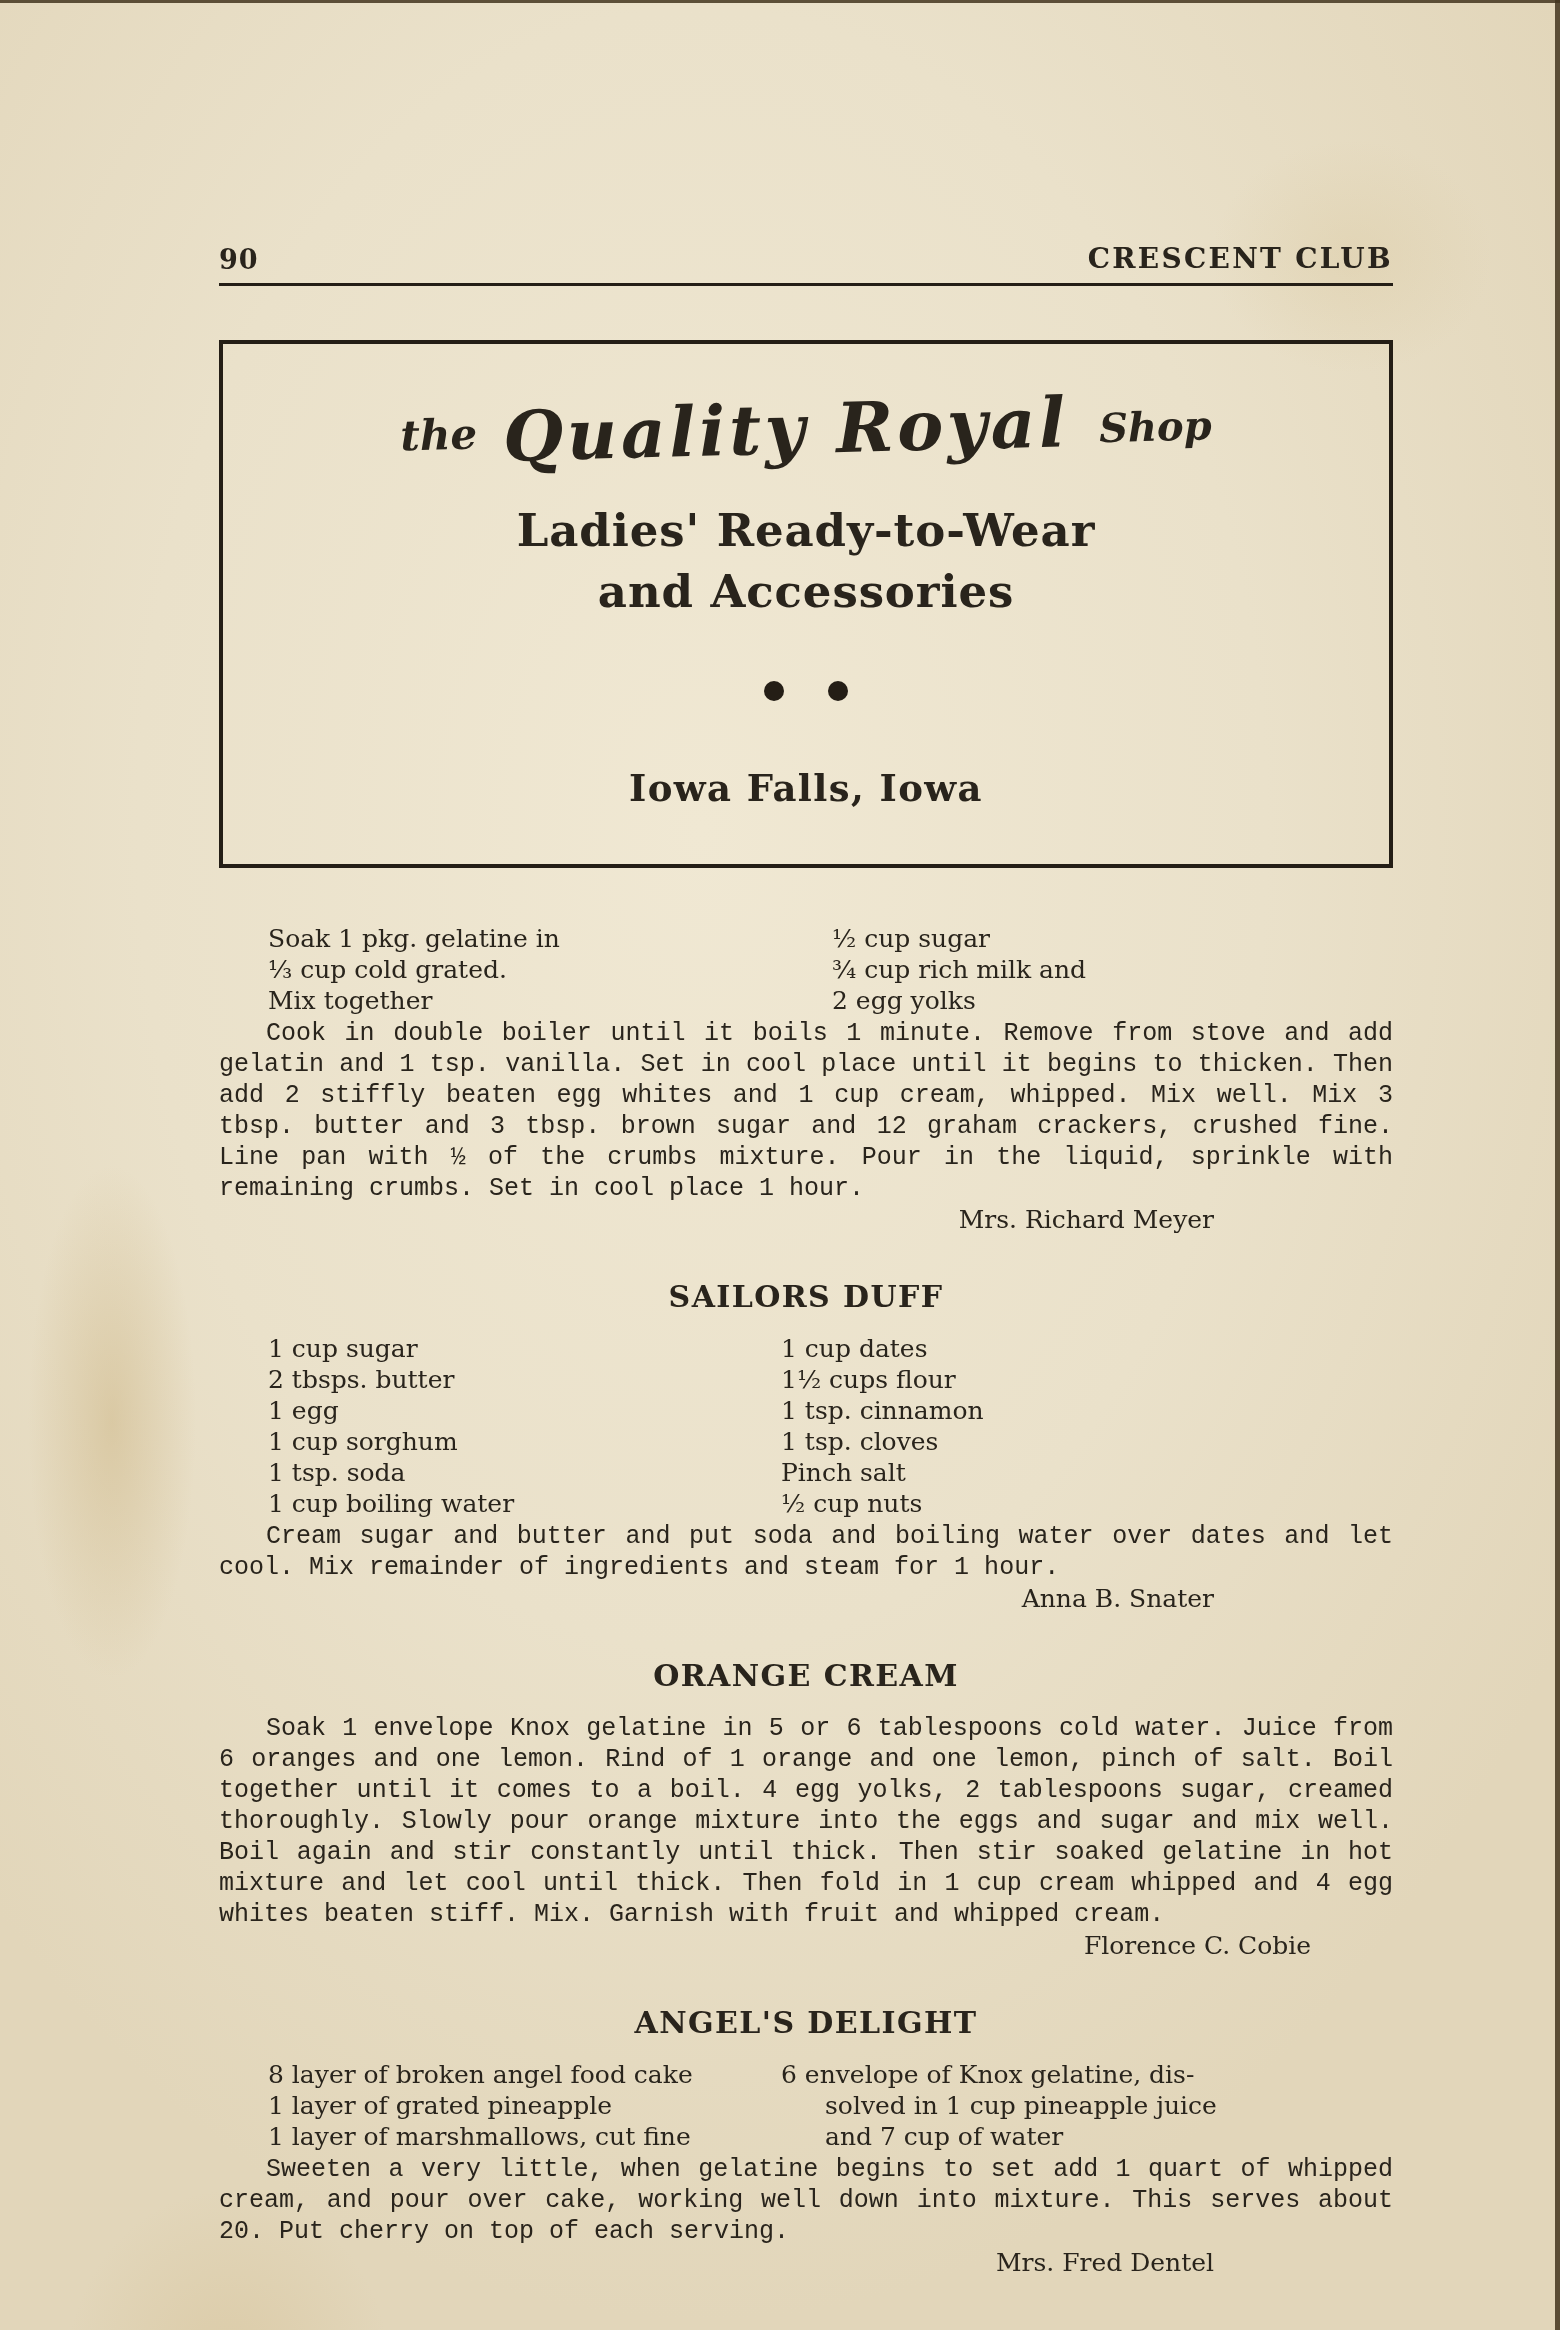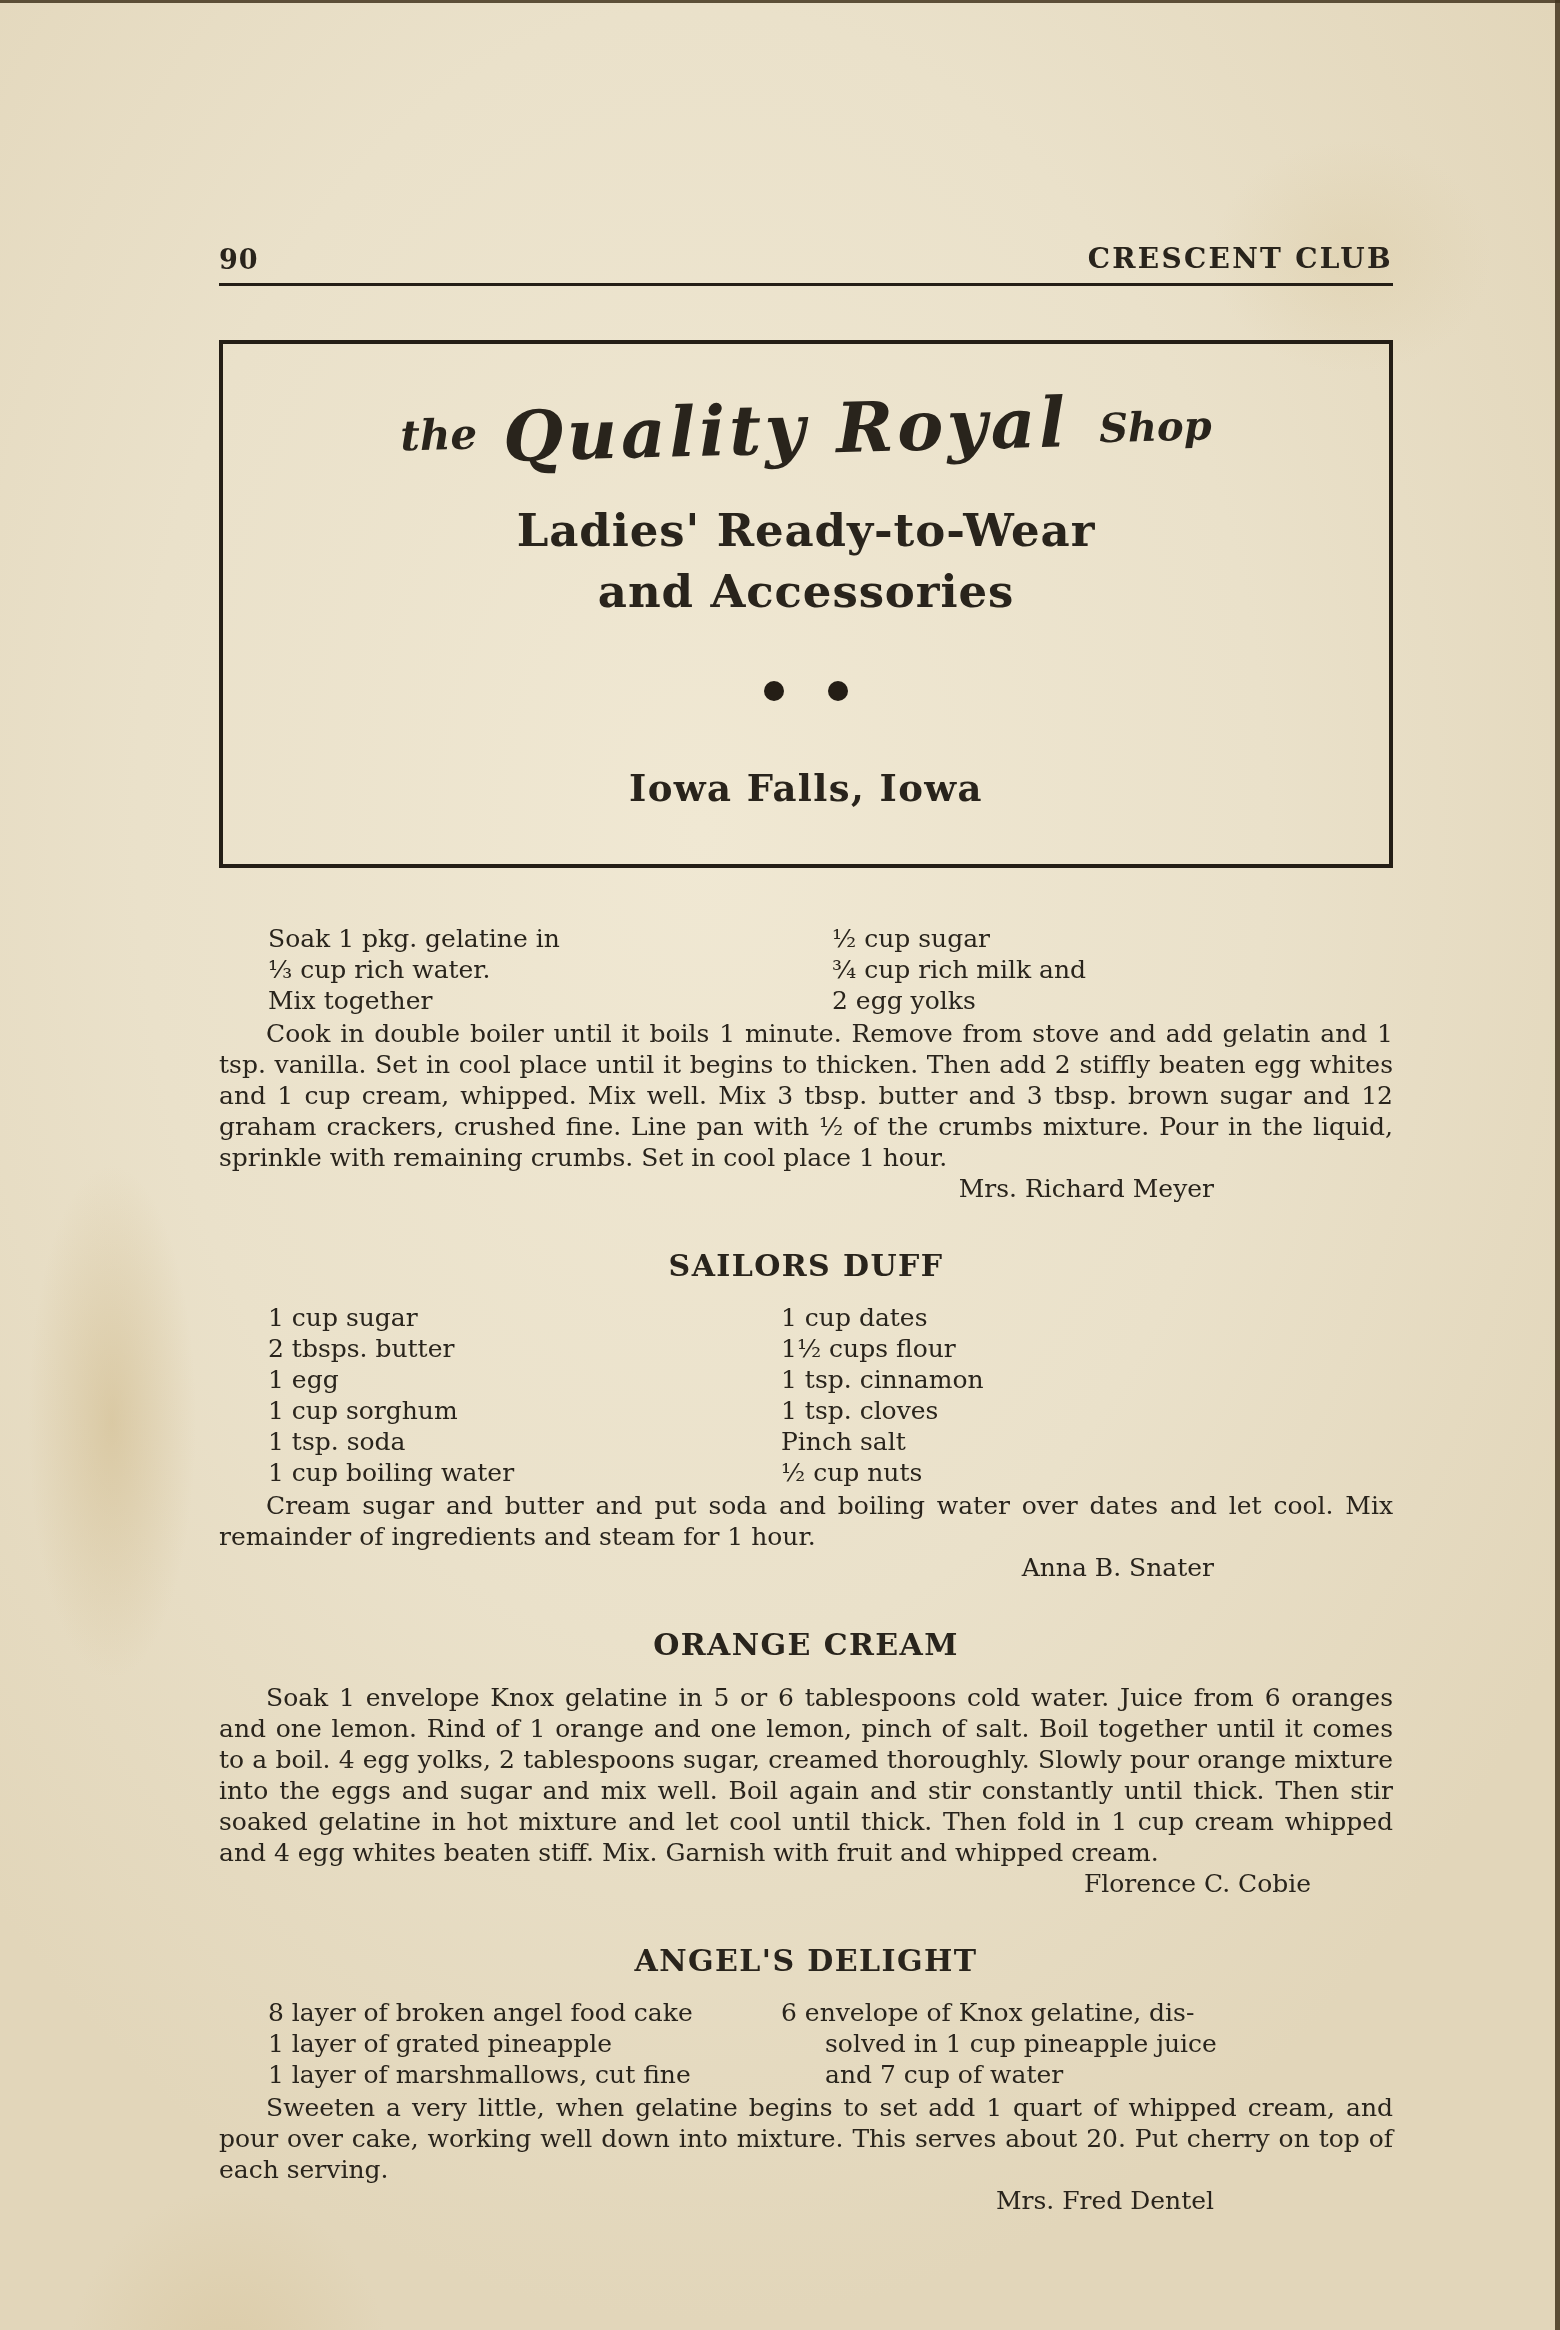--- a/index.html
+++ b/index.html
@@ -82,20 +82,21 @@
   .body-text { font-size: 25px; line-height: 31px; }
   .ingredients { display: flex; }
   .col-left  { width: 613px; padding-left: 49px; }
   .col-left.narrow { width: 562px; }
   .col-right { flex: 1; }
   .cont-indent { padding-left: 44px; }
   .instructions {
     text-align: justify;
     text-indent: 47px;
     margin-top: 1.9px;
+    font-family: Liberation Mono, monospace;
   }
   .instructions.no-ingredients { margin-top: 0; }
   .attribution { text-align: right; padding-right: 179px; }
   .attribution.small-pad { padding-right: 82px; }
 </style>
 </head>
 <body>
 
 <div>
 
@@ -123,21 +124,21 @@
         <span class="dot"></span>
         <span class="dot"></span>
       </div>
       <div class="ad-city">Iowa Falls, Iowa</div>
     </div>
 
     <div class="recipe first">
       <div class="ingredients body-text">
         <div class="col-left">
           <div>Soak 1 pkg. gelatine in</div>
-          <div>⅓ cup rich water.</div>
+          <div>⅓ cup cold grated.</div>
           <div>Mix together</div>
         </div>
         <div class="col-right">
           <div>½ cup sugar</div>
           <div>¾ cup rich milk and</div>
           <div>2 egg yolks</div>
         </div>
       </div>
       <div class="instructions body-text">Cook in double boiler until it boils 1 minute.  Remove from stove and add gelatin and 1 tsp. vanilla.  Set in cool place until it begins to thicken. Then add 2 stiffly beaten egg whites and 1 cup cream, whipped.  Mix well. Mix 3 tbsp. butter and 3 tbsp. brown sugar and 12 graham crackers, crushed fine.  Line pan with ½ of the crumbs mixture.  Pour in the liquid, sprinkle with remaining crumbs.  Set in cool place 1 hour.</div>
       <div class="attribution body-text">Mrs. Richard Meyer</div>

